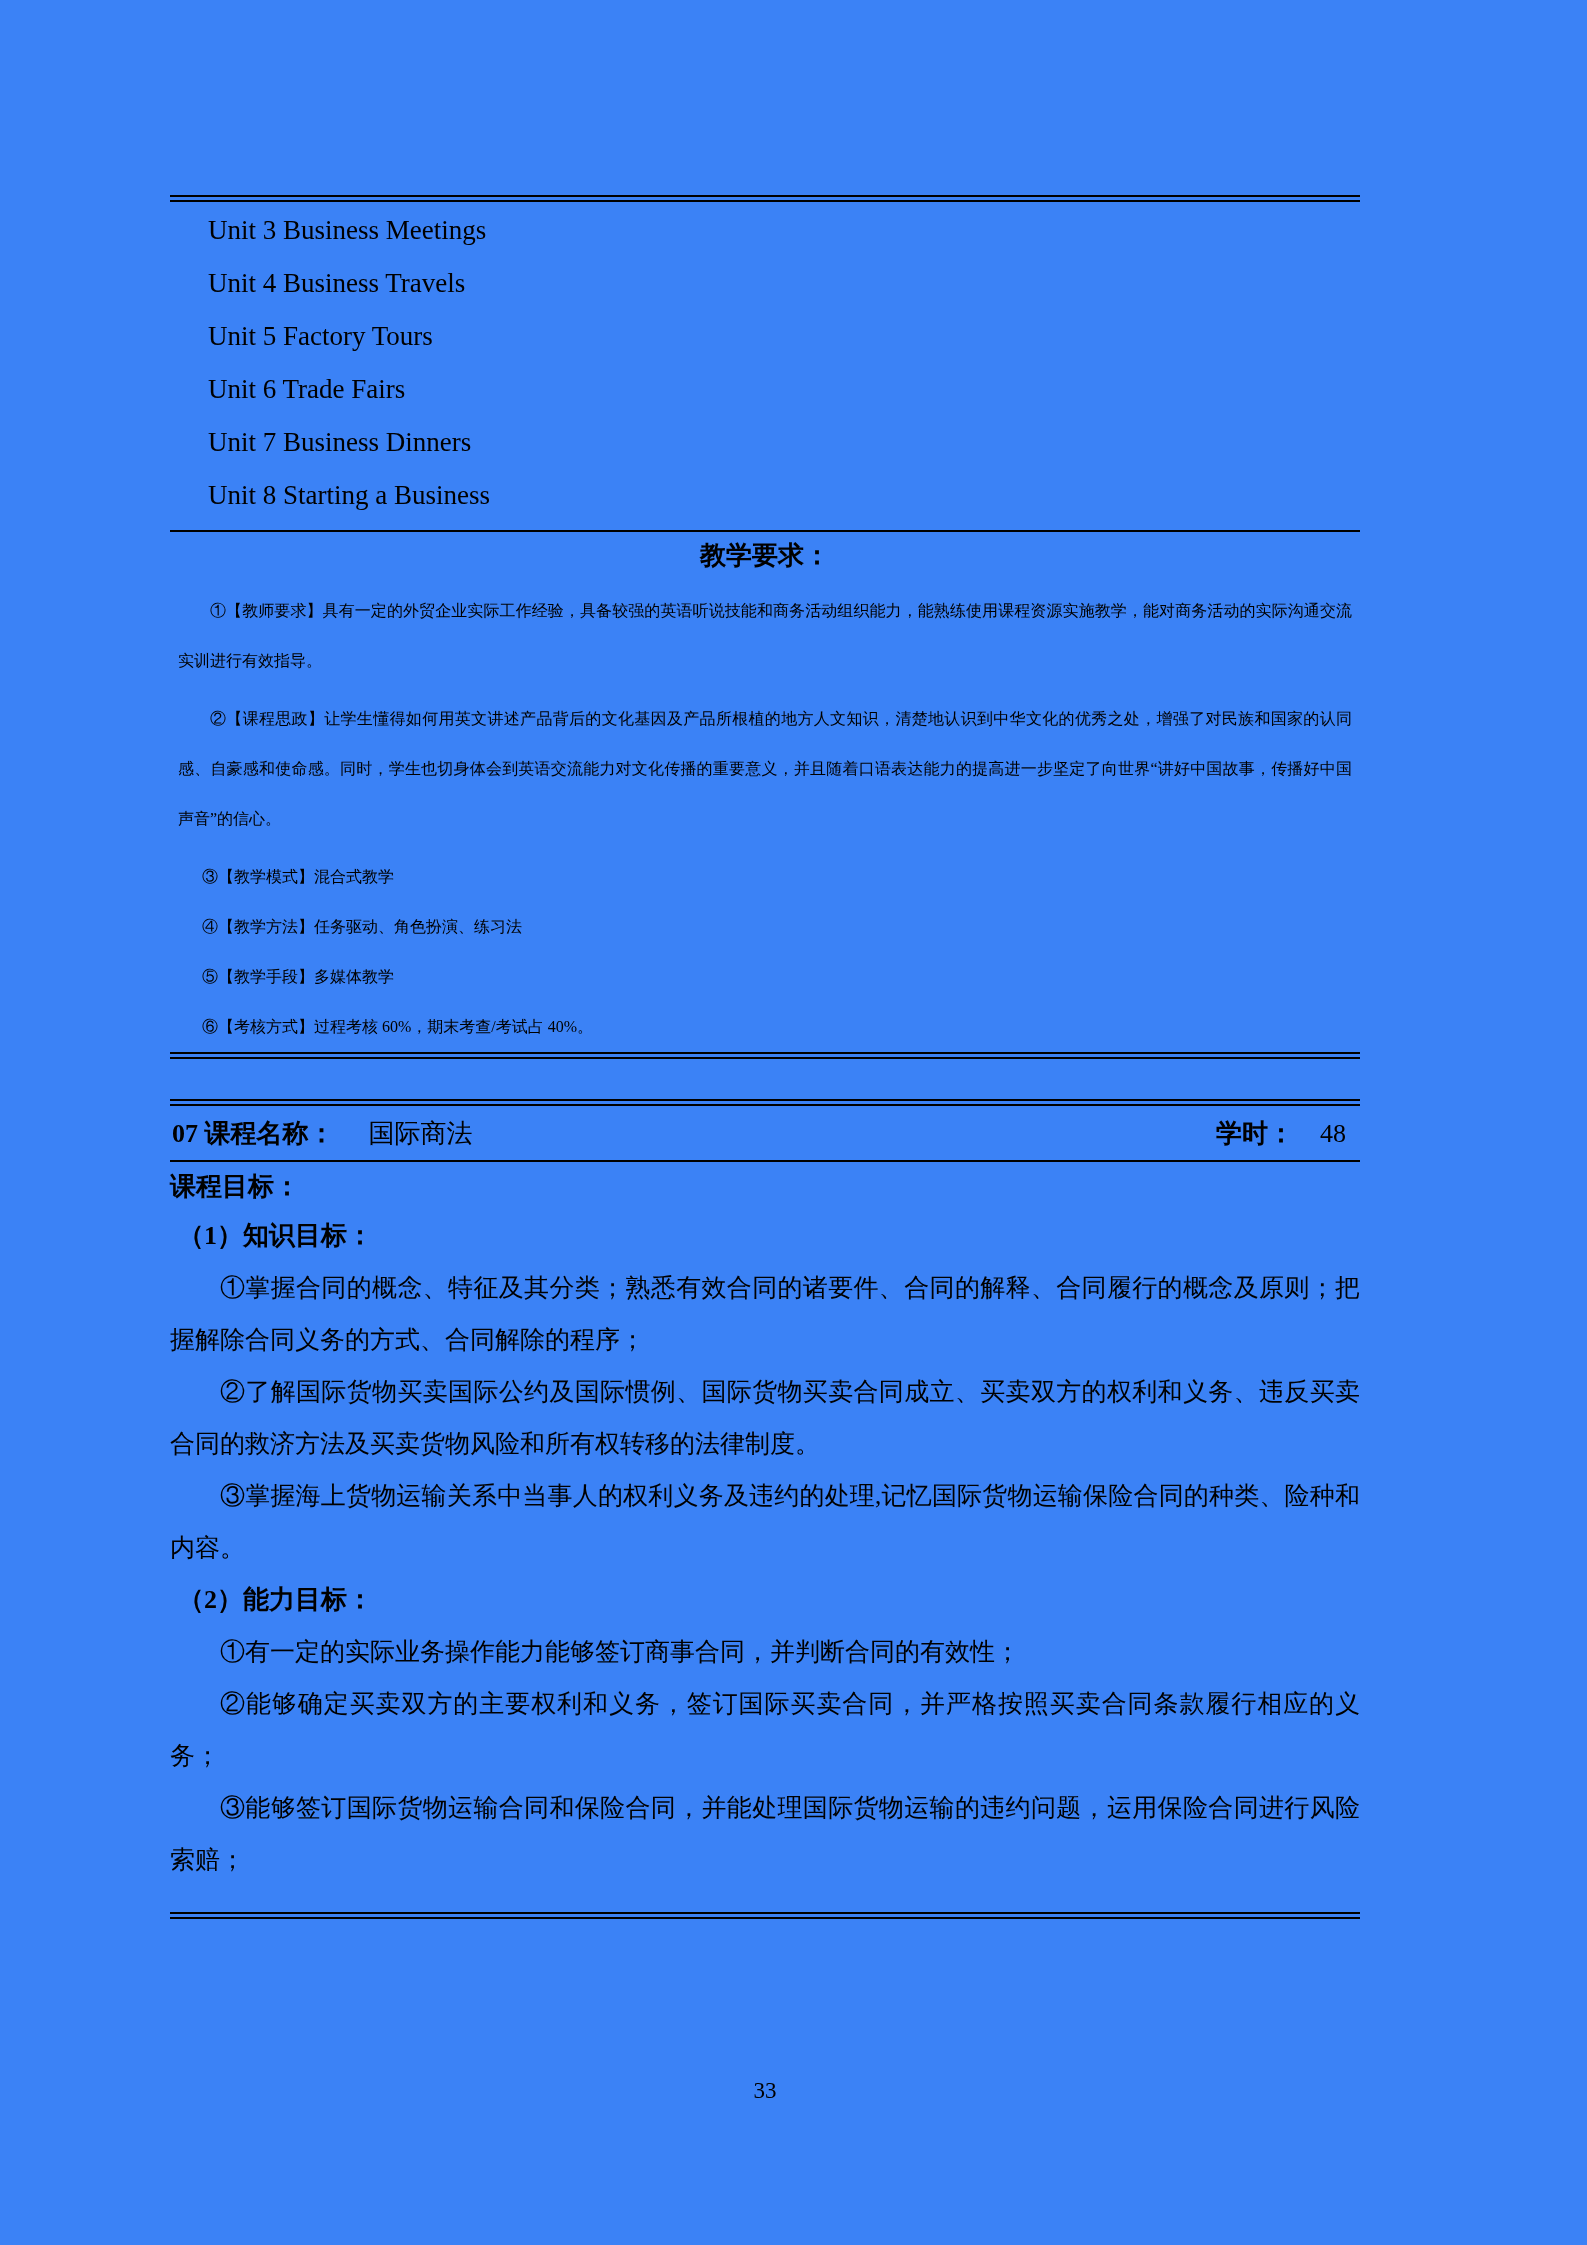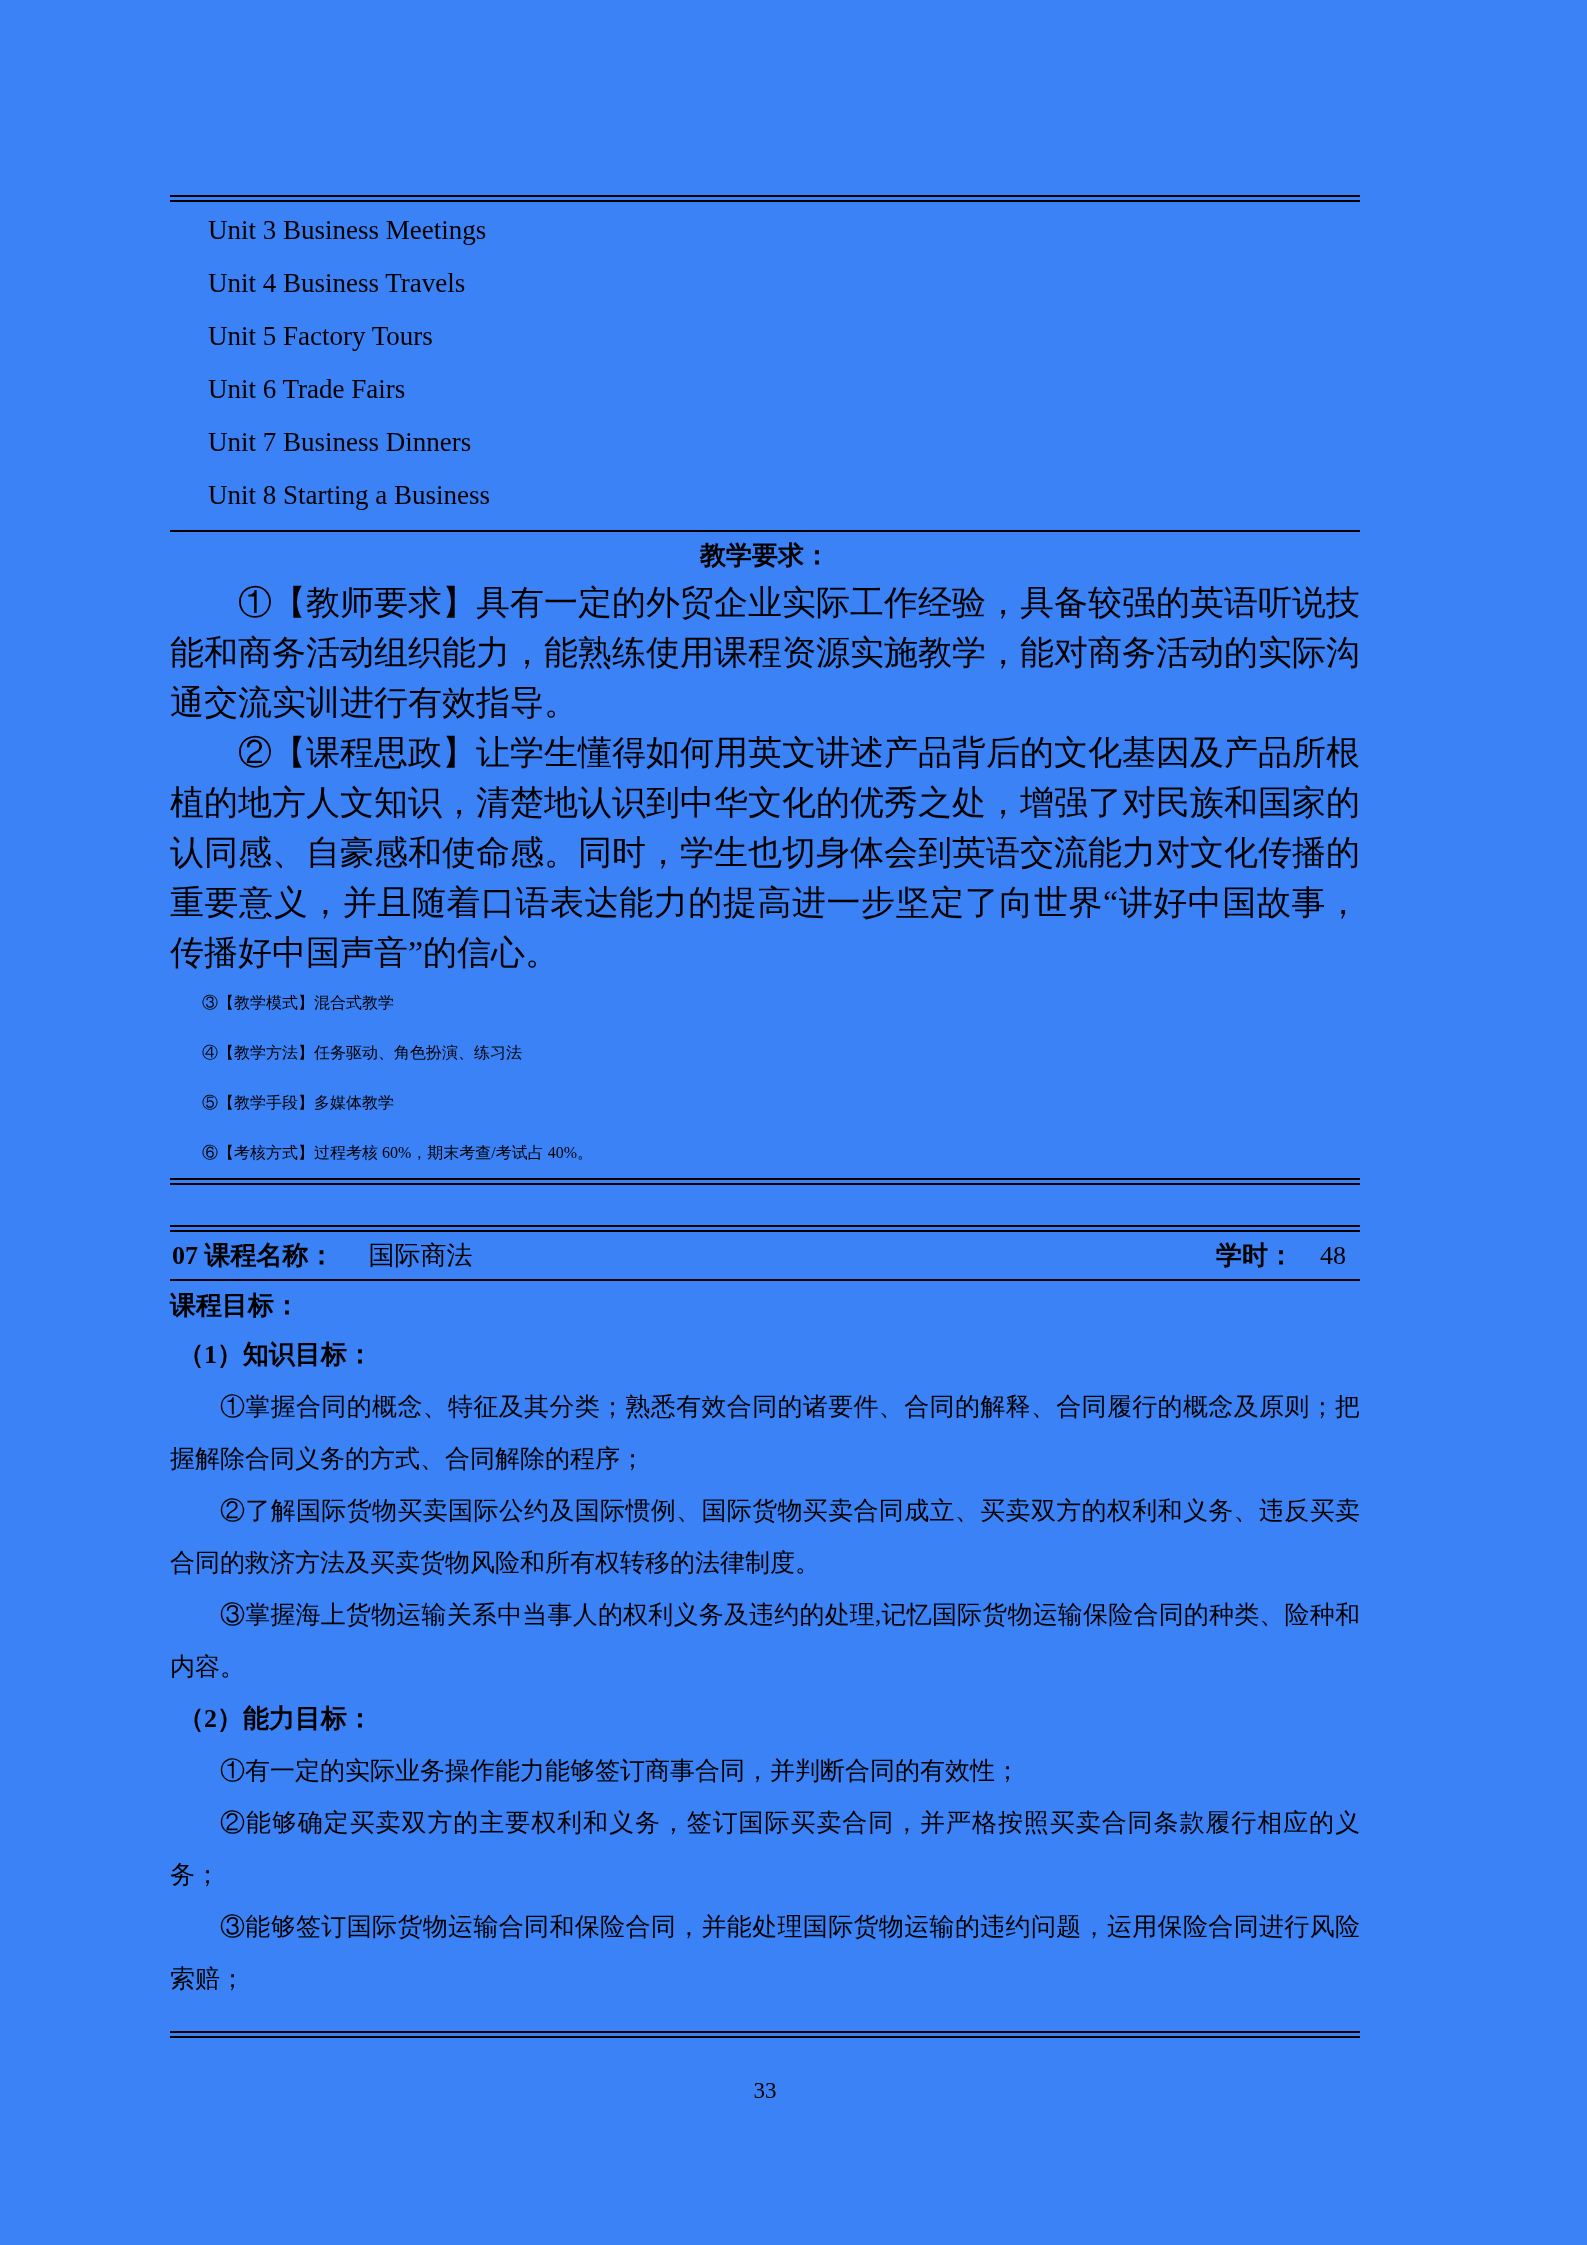--- a/index.html
+++ b/index.html
@@ -37,39 +37,39 @@
     white-space: nowrap;
   }
   .section-heading {
     margin: 2px 0 0 0;
     font-size: 26px;
     font-weight: bold;
     line-height: 44px;
     text-align: center;
   }
   .para {
-    margin: 0;
-    font-size: 34px;
+    margin: 8px;
+    font-size: 16px;
     line-height: 50px;
     text-align: justify;
     text-indent: 2em;
   }
   .line-item {
     margin: 0;
     font-size: 16px;
     line-height: 50px;
     text-indent: 2em;
     white-space: nowrap;
   }
   .table-gap { height: 40px; }
   .course-header {
     display: flex;
     justify-content: space-between;
     align-items: center;
-    height: 47px;
+    height: 54px;
     font-size: 26px;
     padding: 0 14px 0 2px;
     gap: 15px;
   }
   .course-header .label { font-weight: bold; }
   .course-header .value { margin-left: 34px; }
   .course-header .hours .value { margin-left: 26px; }
   .obj-heading {
     margin: 2px 0 0 0;
     font-size: 26px;

